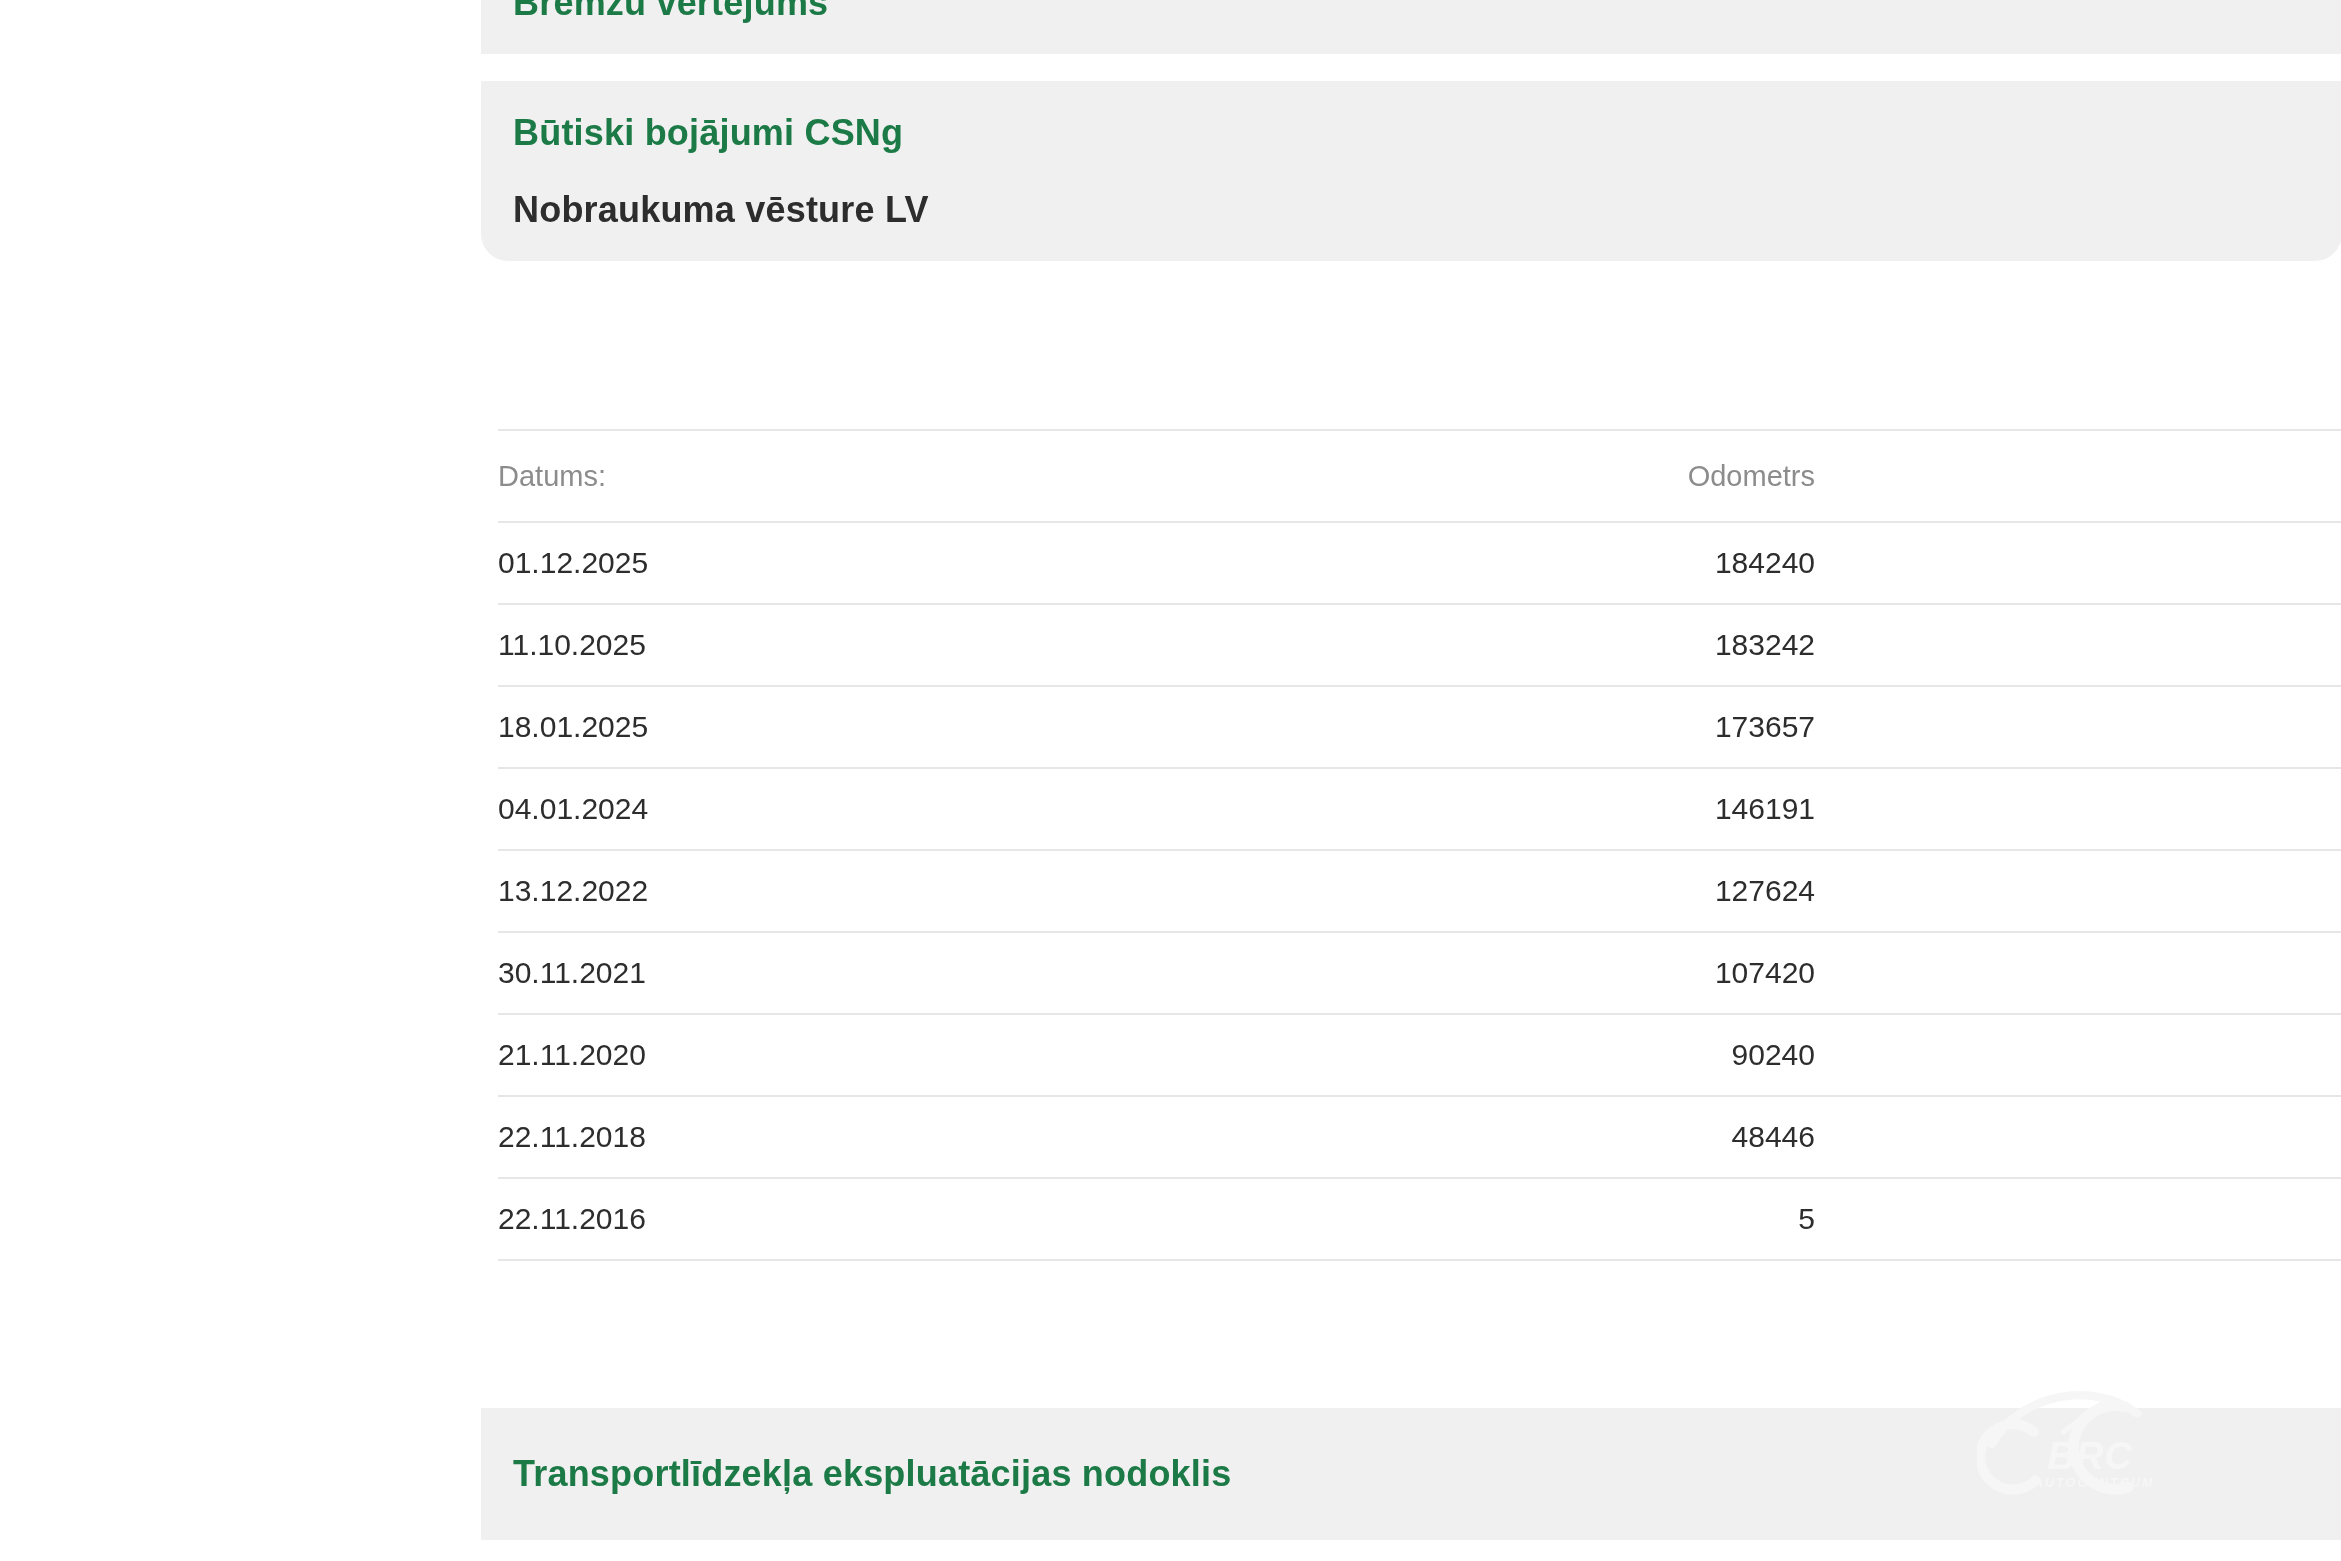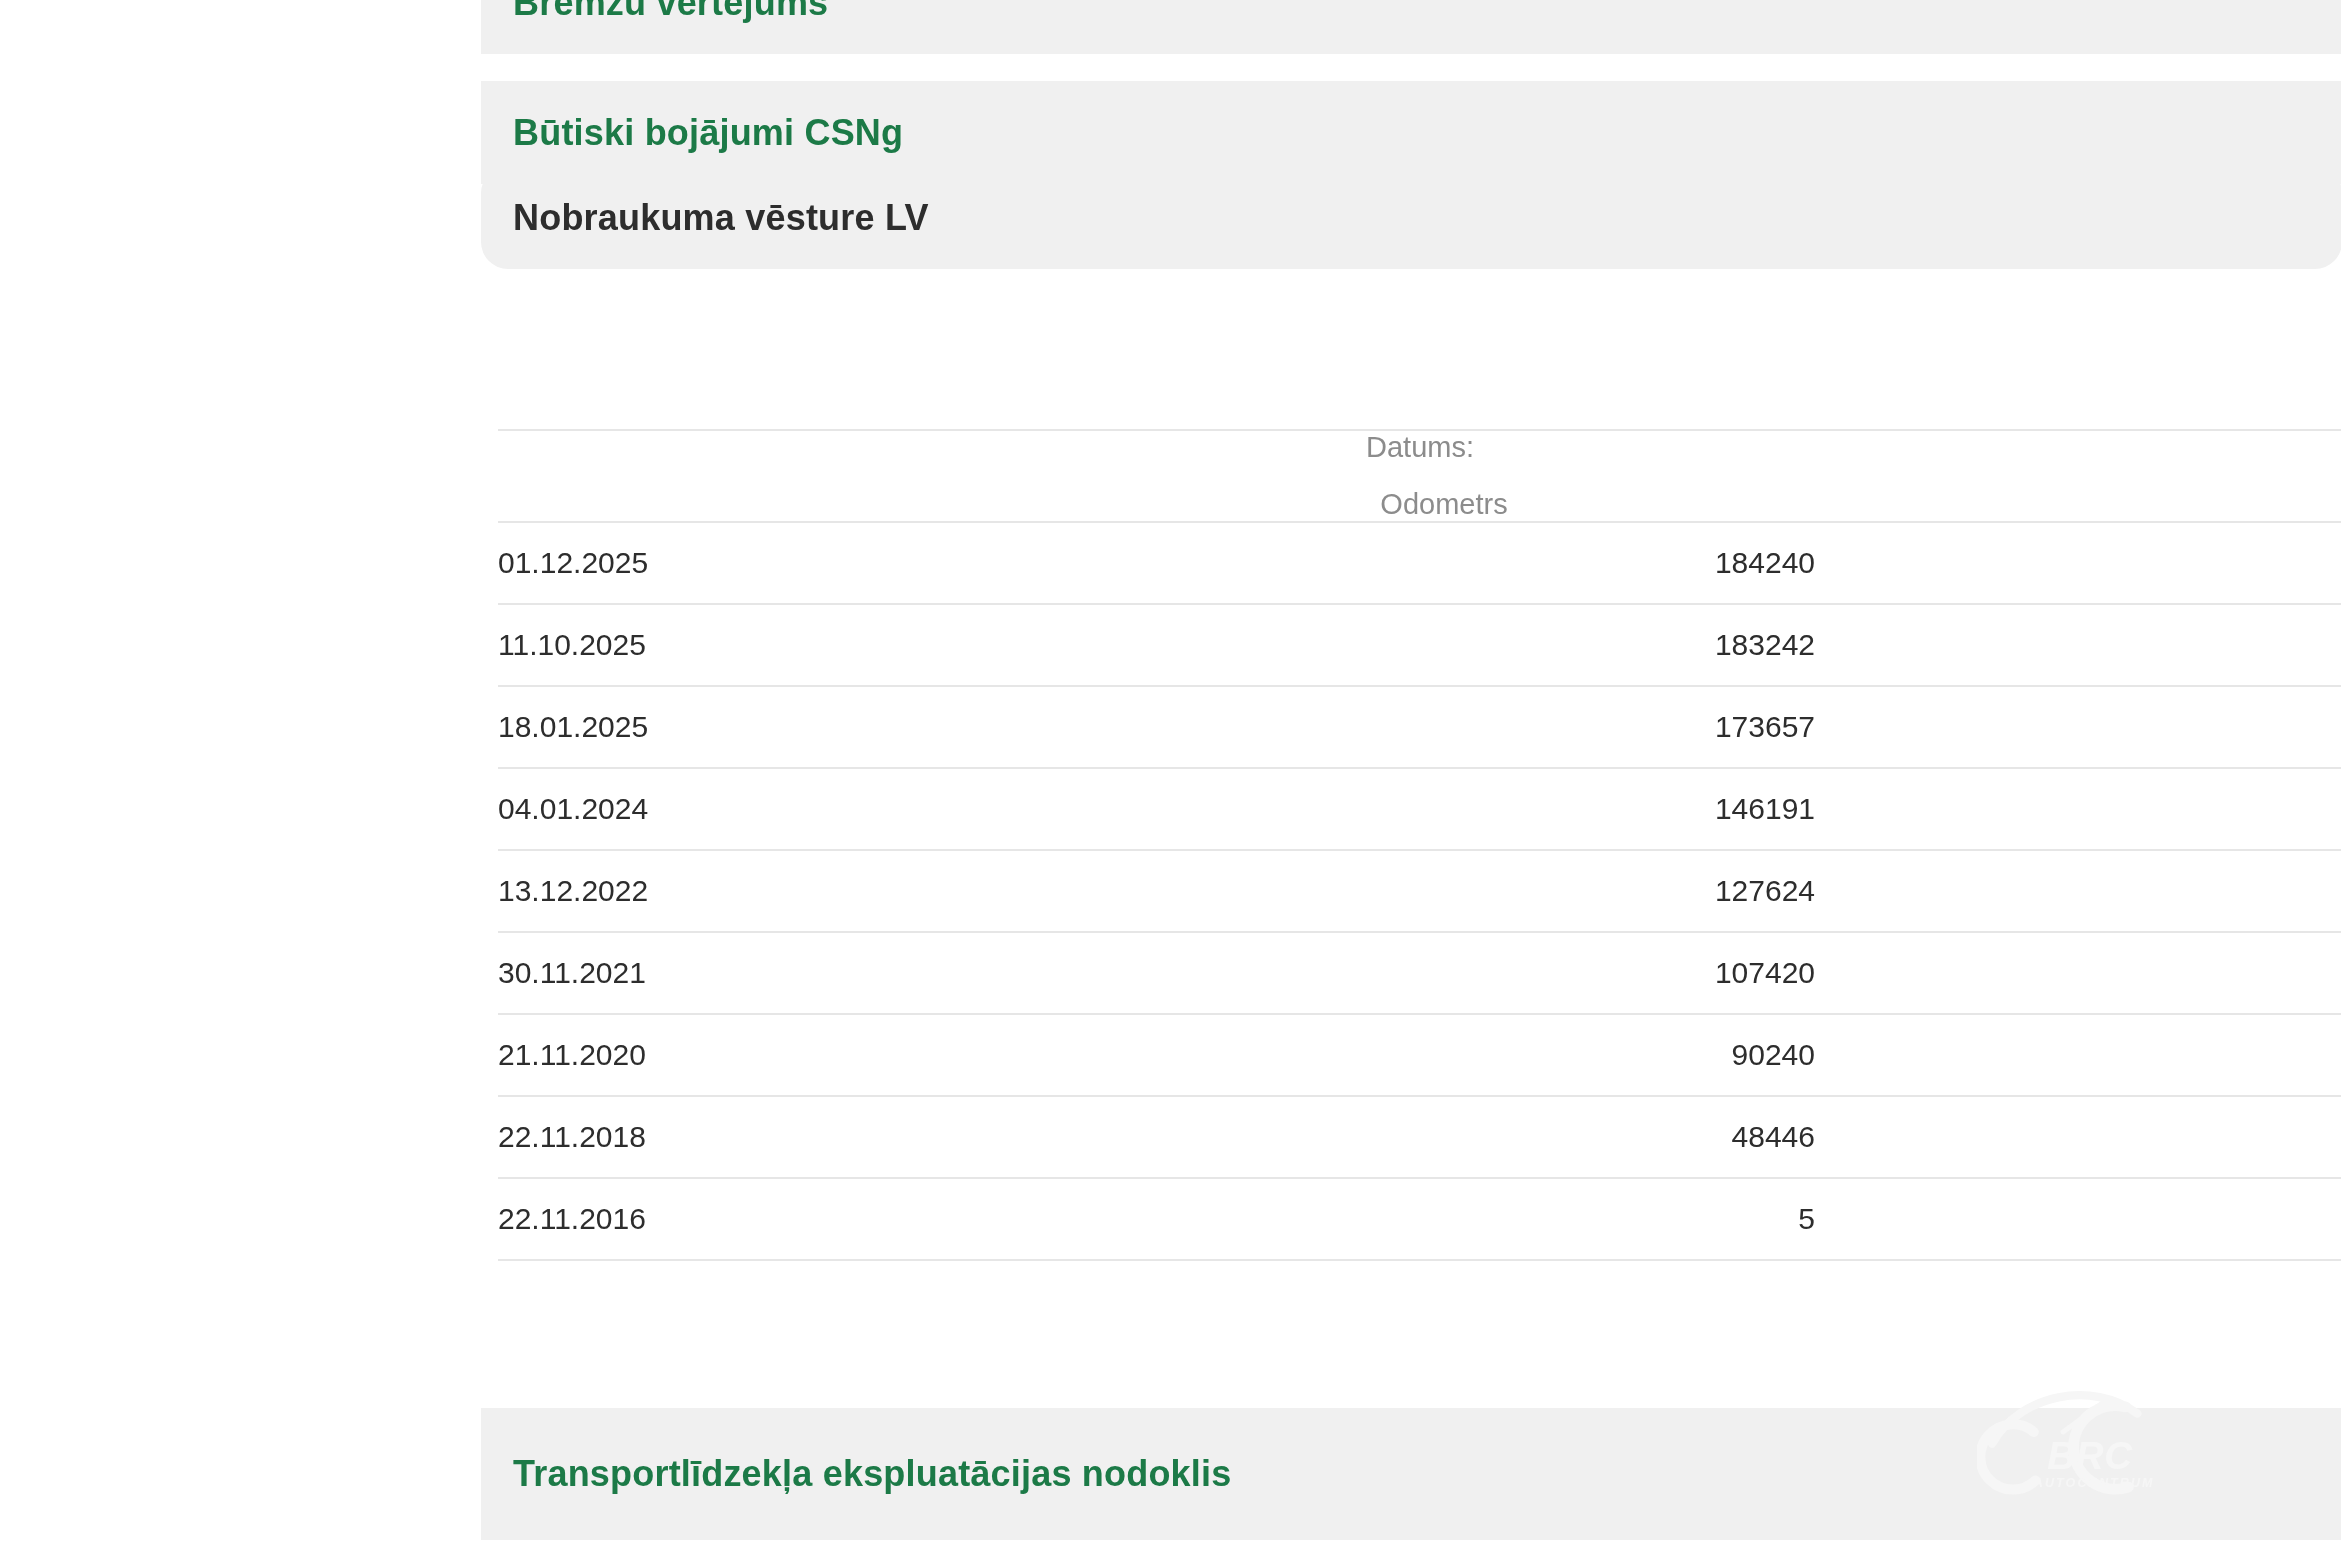--- a/index.html
+++ b/index.html
@@ -34,34 +34,34 @@
   .acc-label{
     font-size:36px;
     font-weight:bold;
     color:var(--accent-green);
     letter-spacing:0.2px;
     white-space:nowrap;
   }
   .acc-label.dark{color:var(--text-dark);}
   #acc-1{top:-49px;}
   #acc-2{top:61px;margin-top:20px;}
-  #acc-3{top:166px;border-radius:27px;}
+  #acc-3{top:158px;border-radius:27px;}
   #acc-bottom{top:1408px;height:132px;}
 
   
   .mileage-table{
     position:absolute;
     left:498px;right:0;top:429px;
   }
   .t-head{
     display:flex;align-items:center;
     height:90px;
     border-top:2.5px solid var(--divider);
     border-bottom:2.5px solid var(--divider);
-    flex-direction:column;
+    padding-right:527px;
   }
   .th{
     font-size:29px;
     color:var(--muted);
   }
   .th-date{flex:1;}
   .th-odo{text-align:right;margin-left:48px;}
   .t-row{
     display:flex;align-items:center;
     height:80px;

